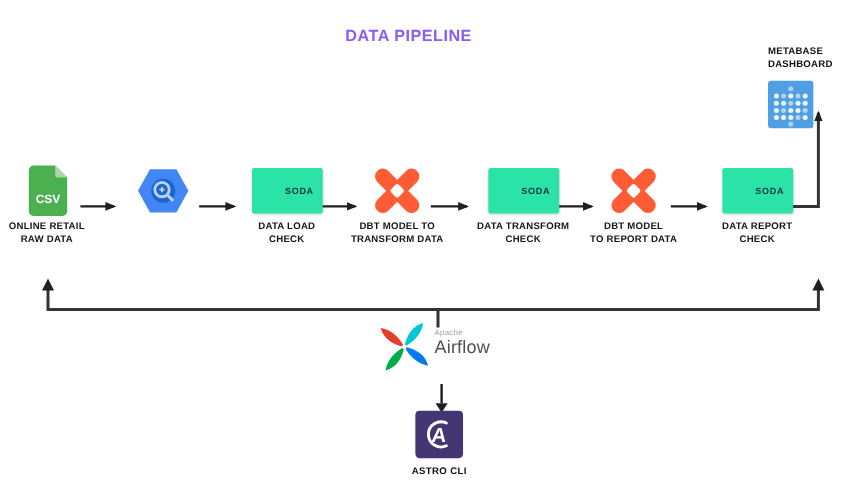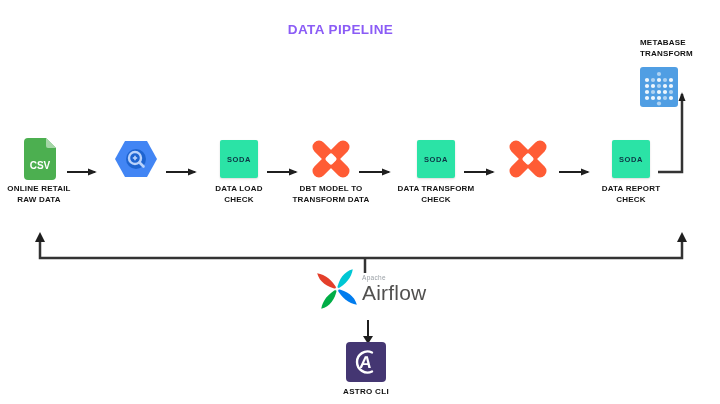--- a/index.html
+++ b/index.html
@@ -7,30 +7,30 @@
        font-family:"Liberation Sans","DejaVu Sans",sans-serif;color:#111;}
   .abs{position:absolute;}
   #title{top:22px;left:0;width:681px;text-align:center;
          font-size:13.5px;font-weight:bold;letter-spacing:.4px;color:#8b5cf6;}
   .node{width:90px;text-align:center;}
   .icon-wrap{height:46px;display:flex;align-items:center;justify-content:center;}
   .node-label{margin-top:2px;font-size:8px;font-weight:bold;line-height:10.5px;
               letter-spacing:.2px;color:#151515;}
   .soda-box{width:38px;height:38px;border-radius:2px;background:var(--c-soda-green);
             display:flex;align-items:center;justify-content:center;
-            box-shadow:0 1px 2px rgba(0,0,0,.15);}
+            box-shadow:0 1px 2px rgba(0,0,0,.15);padding-left:21px;}
   .soda-box span{font-size:7.5px;font-weight:800;letter-spacing:.6px;
                  color:var(--c-soda-text);}
   #metabase-group{left:640px;top:6px;width:80px;margin-top:32px;}
   #metabase-label{font-size:8px;font-weight:bold;line-height:10.5px;letter-spacing:.2px;}
   #metabase-icon{margin-top:8px;}
   #airflow-group{left:316px;top:268px;width:110px;height:48px;}
   #airflow-words{position:absolute;left:46px;top:6px;}
   #airflow-apache{font-size:6.5px;color:var(--c-airflow-apache);letter-spacing:.3px;}
-  #airflow-name{font-size:21px;color:var(--c-airflow-text);letter-spacing:.2px;}
+  #airflow-name{font-size:15px;color:var(--c-airflow-text);letter-spacing:.2px;}
   #astro-group{left:326px;top:342px;width:80px;text-align:center;}
   #astro-label{margin-top:1px;font-size:8px;font-weight:bold;letter-spacing:.3px;}
   svg text{font-family:"Liberation Sans","DejaVu Sans",sans-serif;}
 </style>
 </head>
 <body>
 
 <svg class="abs" style="left:0;top:0" width="720" height="404" viewBox="0 0 720 404">
   <defs>
     <marker id="arrow" viewBox="0 0 10 8" refX="8" refY="4" markerWidth="9" markerHeight="8" markerUnits="userSpaceOnUse" orient="auto">
@@ -50,21 +50,21 @@
   <path d="M365,258 V273" stroke="#333" stroke-width="2.5" fill="none"></path>
   <path d="M368,320 V336" stroke="#1f1f1f" stroke-width="2" fill="none"></path>
   <polygon points="363,336 373,336 368,344" fill="#1f1f1f"></polygon>
 </svg>
 
 <div id="title" class="abs">DATA PIPELINE</div>
 
 <div id="metabase-group" class="abs">
   <div id="metabase-label">
     <span>METABASE</span><br>
-    <span>TRANSFORM</span>
+    <span>DASHBOARD</span>
   </div>
   <svg id="metabase-icon" width="38" height="40" viewBox="0 0 38 40">
     <rect x="0" y="0" width="38" height="40" rx="3" style="fill:var(--c-metabase-blue)"></rect>
     <g fill="#ffffff">
       <circle cx="19" cy="7" r="2.1" opacity=".55"></circle>
       <circle cx="7" cy="13" r="2.1" opacity=".9"></circle>
         <circle cx="13" cy="13" r="2.1" opacity=".55"></circle>
         <circle cx="19" cy="13" r="2.1" opacity=".9"></circle>
         <circle cx="25" cy="13" r="2.1" opacity=".55"></circle>
         <circle cx="31" cy="13" r="2.1" opacity=".9"></circle>
@@ -162,20 +162,24 @@
     <svg width="44" height="44" viewBox="0 0 44 44">
       <line x1="10" y1="10" x2="34" y2="34" stroke-width="13" stroke-linecap="round" style="stroke:var(--c-dbt-orange)"></line>
       <line x1="34" y1="10" x2="10" y2="34" stroke-width="13" stroke-linecap="round" style="stroke:var(--c-dbt-orange)"></line>
       <rect x="17.5" y="17.5" width="9" height="9" transform="rotate(45 22 22)" fill="#ffffff" rx="2"></rect>
       <circle cx="8" cy="8" r="2.4" style="fill:var(--c-dbt-orange)"></circle>
       <circle cx="36" cy="8" r="2.4" style="fill:var(--c-dbt-orange)"></circle>
       <circle cx="8" cy="36" r="2.4" style="fill:var(--c-dbt-orange)"></circle>
       <circle cx="36" cy="36" r="2.4" style="fill:var(--c-dbt-orange)"></circle>
     </svg>
   </div>
+  <div class="node-label">
+    <span>DBT MODEL</span><br>
+    <span>TO REPORT DATA</span>
+  </div>
 </div>
 
 <div class="node abs" style="left:586px;top:136px">
   <div class="icon-wrap">
     <div class="soda-box">
       <span>SODA</span>
     </div>
   </div>
   <div class="node-label">
     <span>DATA REPORT</span><br>

